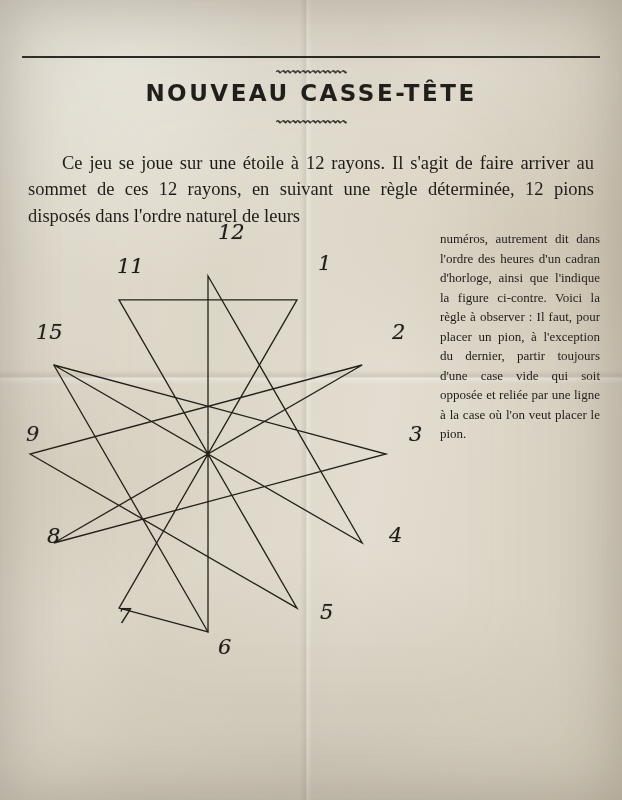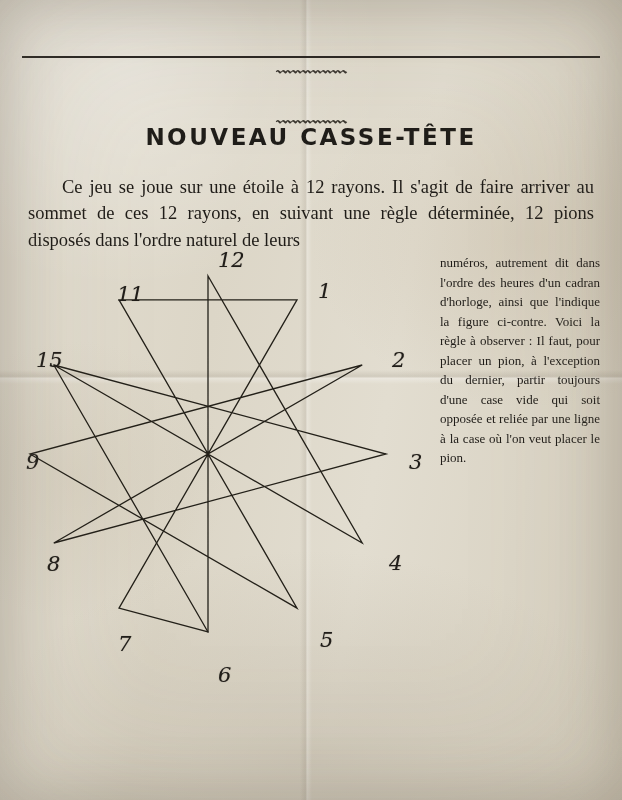--- a/index.html
+++ b/index.html
@@ -91,31 +91,29 @@
   .subtitle {
     position: absolute;
     top: 80px;
     left: 0; right: 0;
     text-align: center;
     font-family: "DejaVu Sans", sans-serif;
     font-weight: bold;
     font-size: 23px;
     letter-spacing: 2.5px;
     color: #201e1a;
-    margin-top: 44px;
   }
 
   
   .para {
     position: absolute;
     text-align: justify;
     font-size: 18.5px;
     line-height: 1.42;
     color: #1f1c18;
-    margin-top: 24px;
   }
   .para .indent { display: inline-block; width: 34px; }
 
   #para-intro {
     top: 150px;
     left: 28px;
     width: 566px;
   }
   #para-right {
     top: 229px;
@@ -140,21 +138,20 @@
     height: 450px;
   }
   .figure svg { display: block; }
   .num {
     position: absolute;
     font-family: "DejaVu Serif", serif;
     font-style: italic;
     font-size: 21px;
     color: #201d19;
     text-shadow: 0 0 1px rgba(40,35,30,0.4);
-    margin-top: 28px;
   }
 </style>
 </head>
 <body>
 
 <div class="paper"></div>
 <div class="fold-h" style="top:370px;"></div>
 <div class="fold-v" style="left:300px;"></div>
 
 <div class="content">

